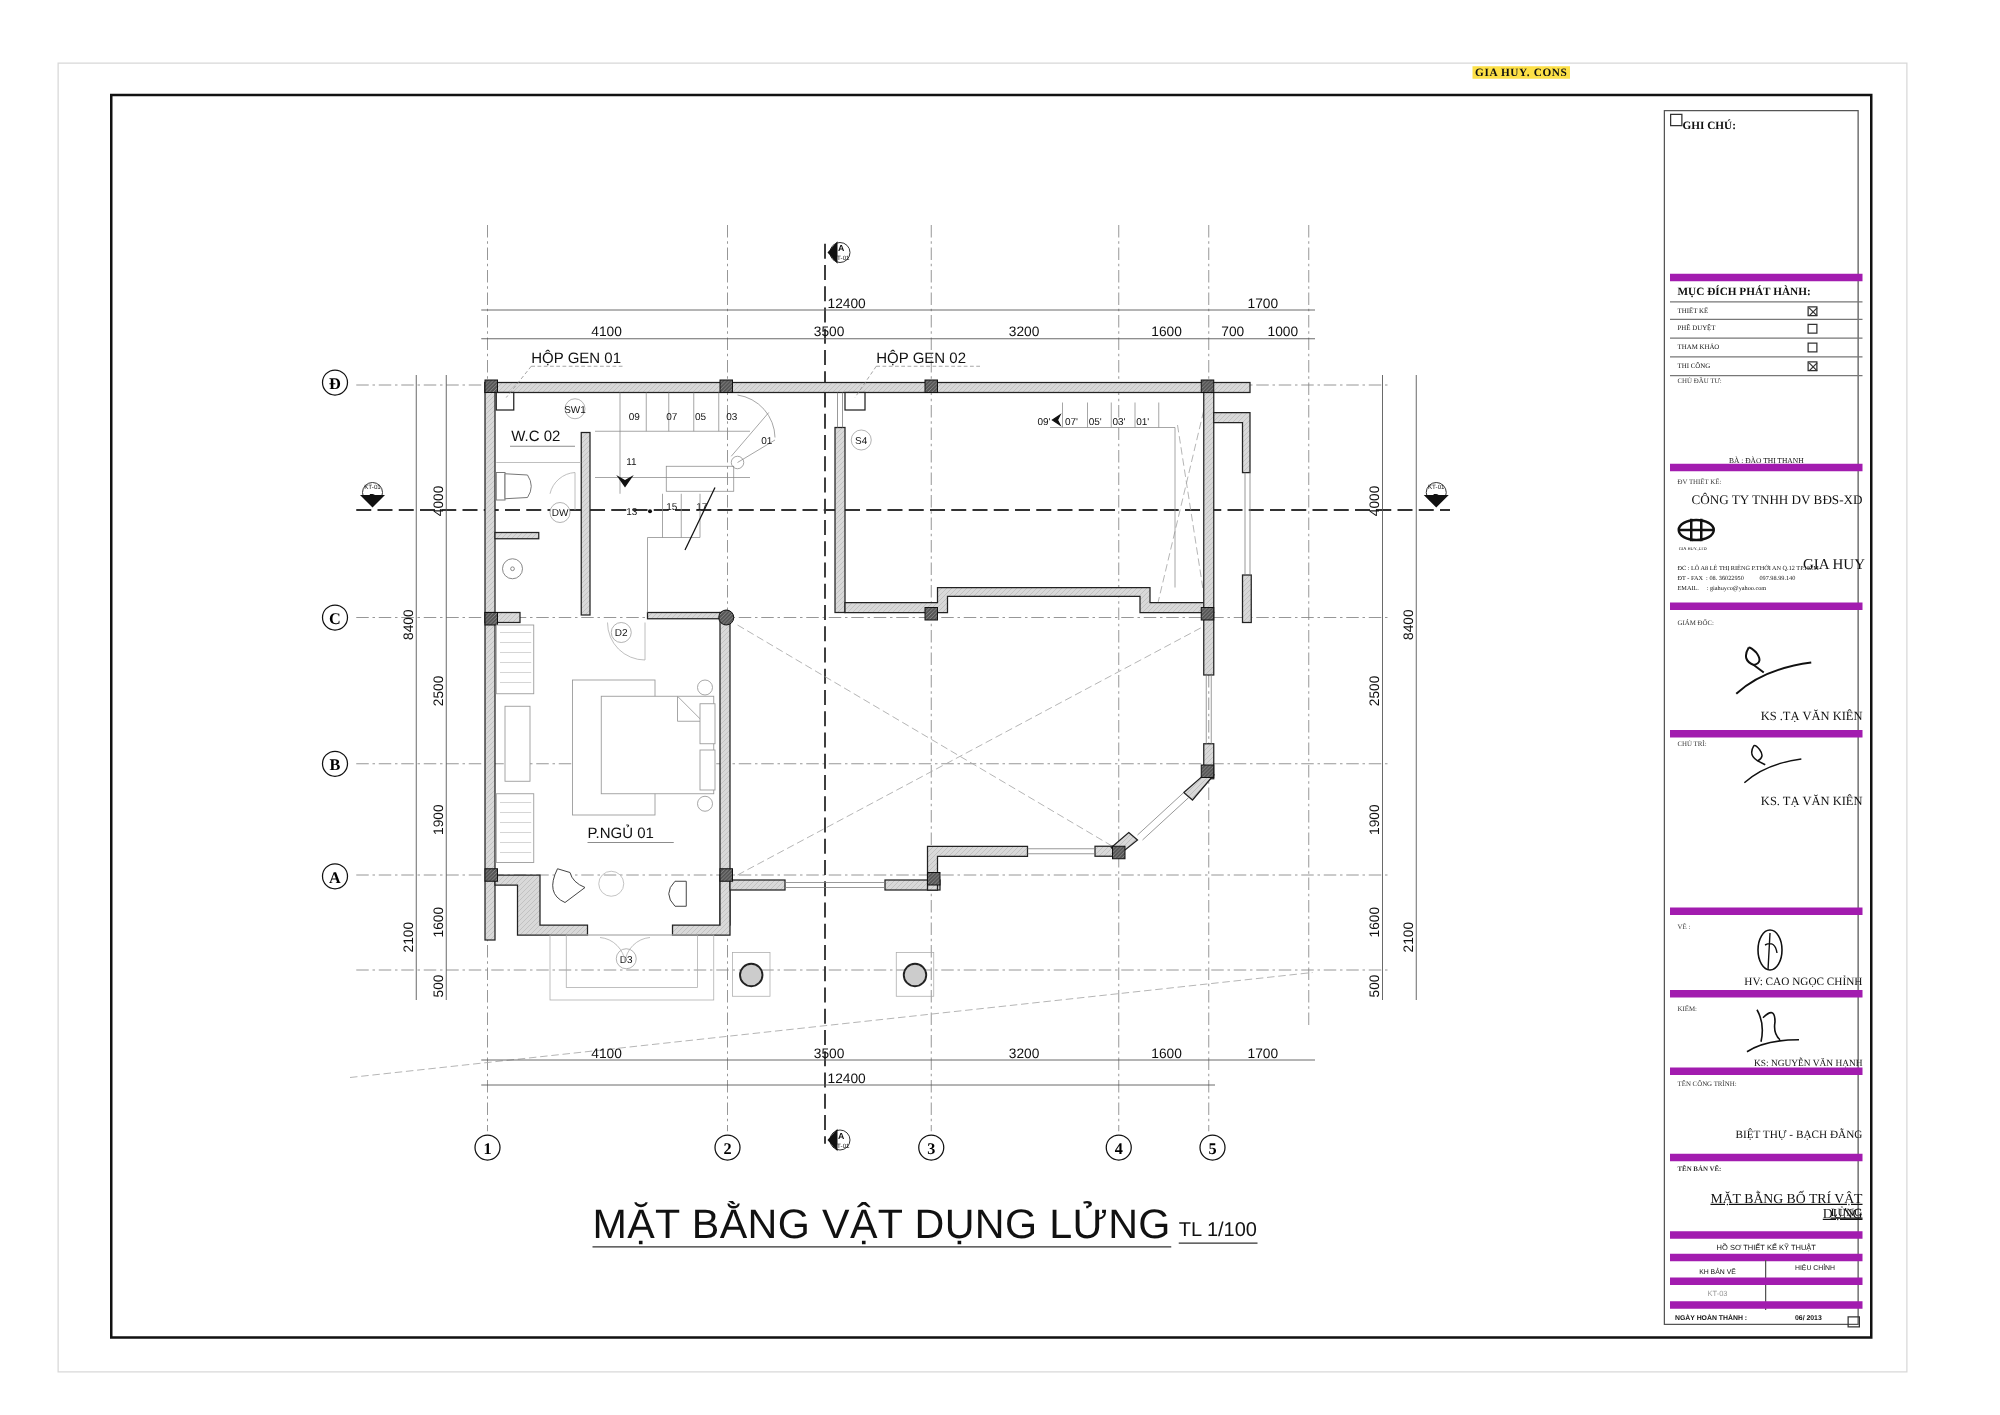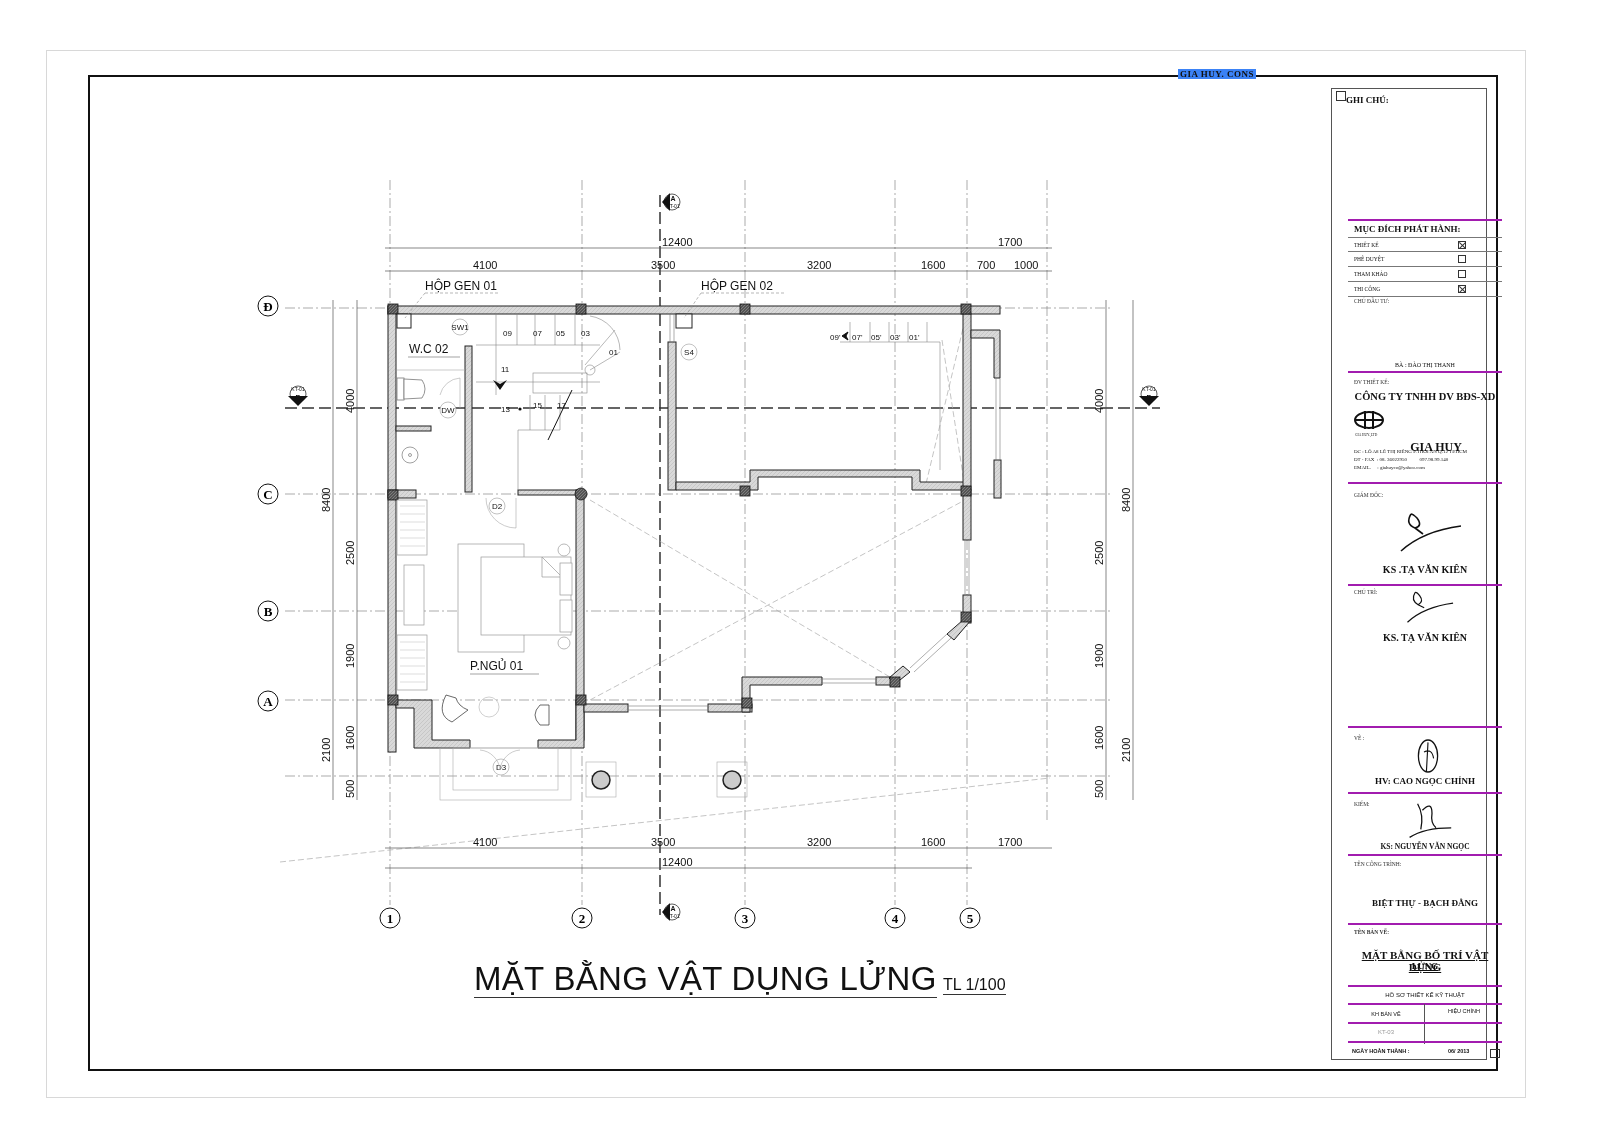--- a/index.html
+++ b/index.html
@@ -1,24 +1,24 @@
 <!DOCTYPE html>
 <html><head>
 <meta charset="utf-8">
 <style>
   html,body{margin:0;padding:0;background:#fff;}
   body{width:1600px;height:1132px;position:relative;overflow:hidden;font-family:"Liberation Sans",sans-serif;color:#111;}
   .sheet{position:absolute;left:46px;top:50px;width:1478px;height:1046px;border:1px solid #d8d8d8;background:#fff;}
   .frame{position:absolute;left:88px;top:75px;width:1410px;height:996px;border:2px solid #111;box-sizing:border-box;}
-  .brand{position:absolute;left:1178px;top:69px;font-family:"Liberation Serif",serif;font-size:9px;font-weight:bold;background:#3b82f6;padding:0 2px;letter-spacing:.5px;}
+  .brand{position:absolute;left:1178px;top:53px;font-family:"Liberation Serif",serif;font-size:9px;font-weight:bold;background:#fde047;padding:0 2px;letter-spacing:.5px;}
   svg.plan{position:absolute;left:0;top:0;}
   .tb{position:absolute;left:1331px;top:88px;width:156px;height:972px;border:1px solid #555;box-sizing:border-box;font-family:"Liberation Serif",serif;}
-  .tb .sec{position:absolute;left:16px;width:100%;border-top:2px solid #a21caf;box-sizing:border-box;}
+  .tb .sec{position:absolute;left:4px;width:100%;border-top:6px solid #a21caf;box-sizing:border-box;}
   .tb .lbl{position:absolute;left:6px;font-size:5.5px;color:#333;text-transform:uppercase;}
-  .tb .big{position:absolute;width:100%;text-align:center;font-weight:bold;}
+  .tb .big{position:absolute;width:100%;text-align:right;font-weight:normal;}
   .tb .row{position:absolute;left:0;width:100%;height:15px;border-bottom:1px solid #777;font-size:5.5px;line-height:15px;padding-left:6px;box-sizing:border-box;}
   .tb .chk{position:absolute;right:36px;top:3px;width:8px;height:8px;border:1px solid #333;box-sizing:border-box;}
   .tb .chk.x::before,.tb .chk.x::after{content:"";position:absolute;left:-1px;top:3px;width:9px;height:1px;background:#333;transform:rotate(45deg);}
   .tb .chk.x::after{transform:rotate(-45deg);}
   .sig{position:absolute;left:45px;width:70px;height:50px;}
   .title-main{position:absolute;left:474px;top:961px;font-size:33px;letter-spacing:.3px;border-bottom:1px solid #333;line-height:36px;}
   .title-scale{position:absolute;left:943px;top:975px;font-size:16px;border-bottom:1px solid #333;line-height:19px;}
   .dimtxt{font-family:"Liberation Sans",sans-serif;font-size:11px;fill:#111;}
   .lbltxt{font-family:"Liberation Sans",sans-serif;fill:#111;}
 </style>
@@ -473,21 +473,21 @@
       <path d="M35 8 L33 45 M30 20 Q40 15 42 28" fill="none" stroke="#111" stroke-width="1.4"></path>
     </svg>
     <div class="big" style="top:48px;font-size:9px;">HV: CAO NGỌC CHỈNH</div>
   </div>
 
   <div class="sec" style="top:703px;height:62px;">
     <div class="lbl" style="top:7px;">KIỂM:</div>
     <svg class="sig" style="top:5px;height:40px;" viewBox="0 0 70 50">
       <path d="M22 6 Q30 20 26 38 M28 14 Q40 2 40 18 Q38 30 45 36 M12 48 Q30 36 64 36" fill="none" stroke="#111" stroke-width="1.6"></path>
     </svg>
-    <div class="big" style="top:48px;font-size:7.5px;">KS: NGUYỄN VĂN NGỌC</div>
+    <div class="big" style="top:48px;font-size:7.5px;">KS: NGUYỄN VĂN HẠNH</div>
   </div>
 
   <div class="sec" style="top:765px;height:70px;">
     <div class="lbl" style="top:5px;">TÊN CÔNG TRÌNH:</div>
     <div class="big" style="top:42px;font-size:9px;">BIỆT THỰ - BẠCH ĐẰNG</div>
   </div>
 
   <div class="sec" style="top:834px;height:62px;">
     <div class="lbl" style="top:4px;font-weight:bold;">TÊN BẢN VẼ:</div>
     <div class="big" style="top:24px;font-size:11px;text-decoration:underline;">MẶT BẰNG BỐ TRÍ VẬT DỤNG</div>

